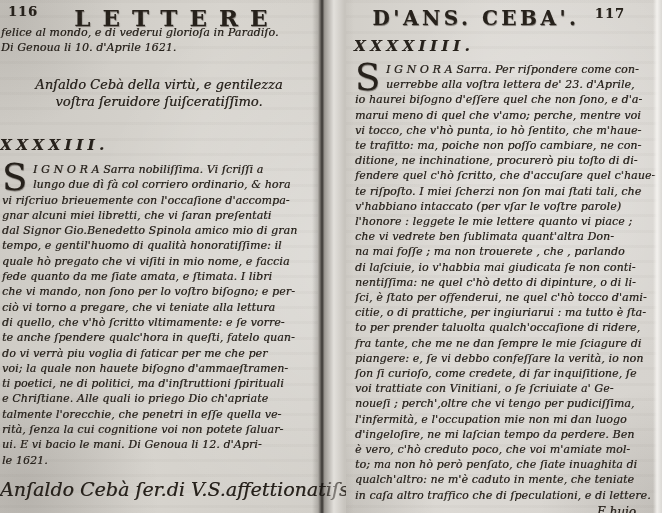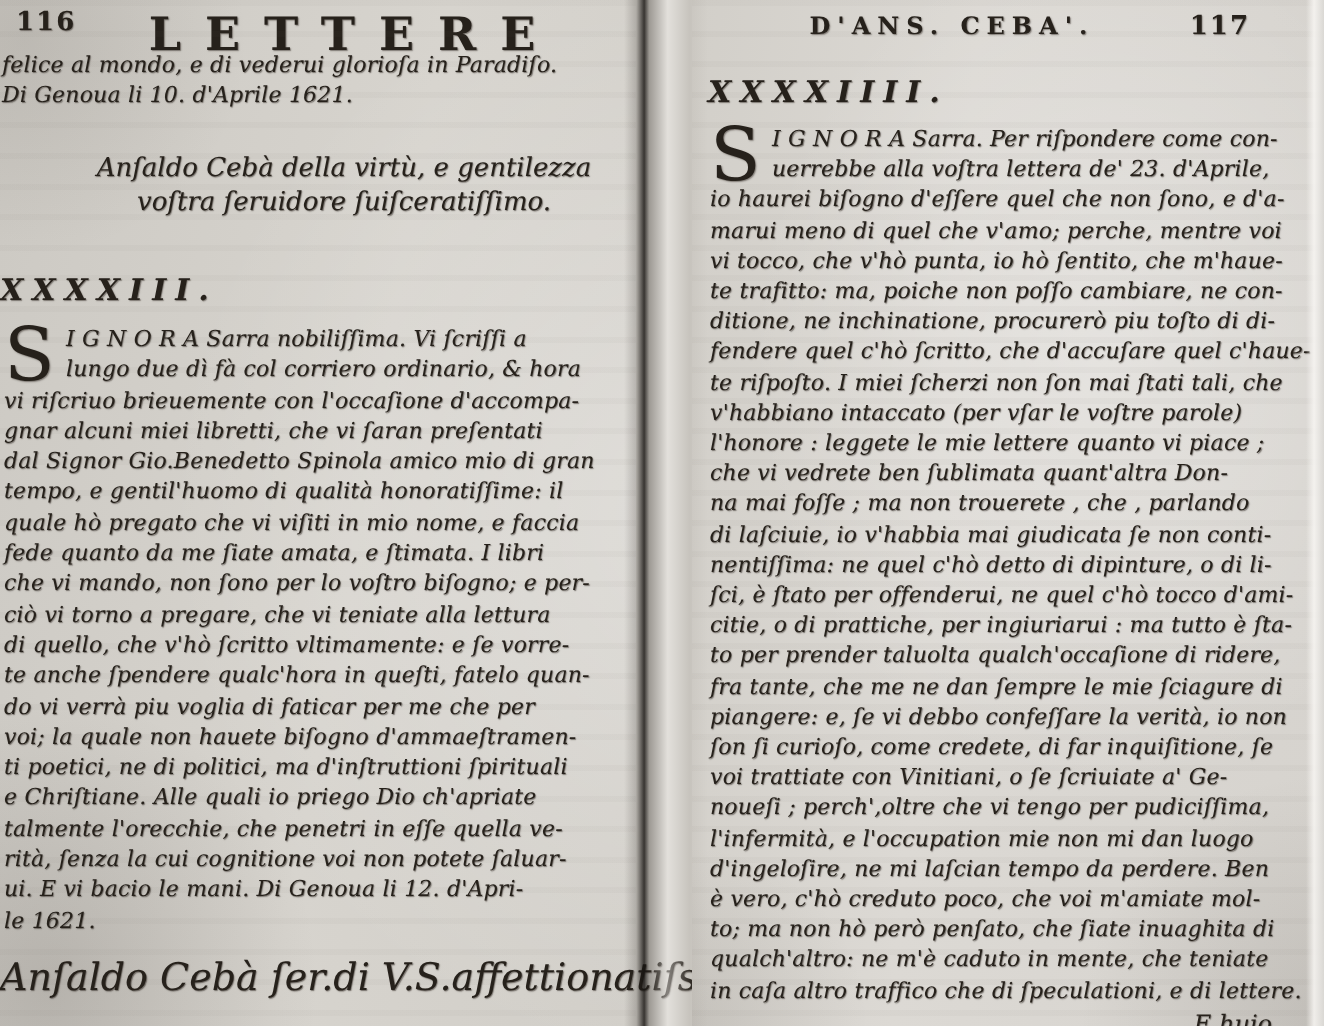--- a/index.html
+++ b/index.html
@@ -50,21 +50,21 @@
   .page-right .line{line-height:15.2px;}
   .pagenum{
     font-size:13px;font-weight:bold;letter-spacing:1px;
     text-shadow:.4px .4px .6px rgba(35,28,22,.5);
   }
   .running-title{
     font-weight:bold;text-align:center;font-style:normal;
     text-shadow:.5px .5px .7px rgba(35,28,22,.5);
   }
   .title-left{font-size:23px;letter-spacing:12px;padding-left:36px;}
-  .title-right{font-size:12px;letter-spacing:3.5px;}
+  .title-right{font-size:20px;letter-spacing:3.5px;}
   .section-heading{
     font-style:italic;font-weight:bold;font-size:15px;letter-spacing:4.5px;
     text-align:left;text-shadow:.4px .4px .6px rgba(35,28,22,.5);
   }
   .sig-line{
     font-style:italic;font-size:13px;line-height:16.5px;white-space:nowrap;
     text-shadow:.4px .4px .6px rgba(35,28,22,.55);
   }
   .signoff-top{text-align:center;}
   .signoff-bottom{
@@ -93,21 +93,21 @@
     <div class="hdr" style="top:4px;">
       <span class="pagenum" style="position:absolute;left:8px;top:0;">116</span>
       <div class="running-title title-left">LETTERE</div>
     </div>
 
     <div class="txt" style="top:25px;left:1px;right:2px;">
         <div class="line">felice al mondo, e di vederui glorioſa in Paradiſo.</div>
         <div class="line">Di Genoua li 10. d'Aprile 1621.</div>
       </div>
 
-    <div class="txt signoff-top" style="top:77px;left:0;width:100%;padding-left:13px;">
+    <div class="txt signoff-top" style="top:77px;left:0;width:100%;">
         <div class="sig-line">Anſaldo Cebà della virtù, e gentilezza</div>
         <div class="sig-line">voſtra ſeruidore ſuiſceratiſſimo.</div>
       </div>
 
     <div class="txt section-heading" style="top:136px;left:0;width:100%;">XXXXIII.</div>
 
     <div class="txt" style="top:162px;left:2px;right:0;">
       <span class="dropcap">S</span>
       <div>
           <div class="line">I G N O R A Sarra nobiliſſima. Vi ſcriſſi a</div>

